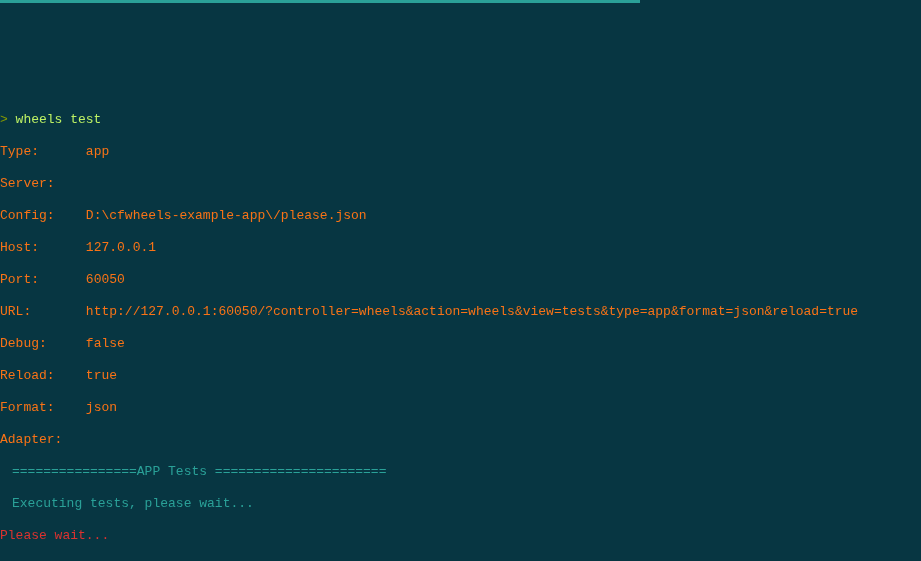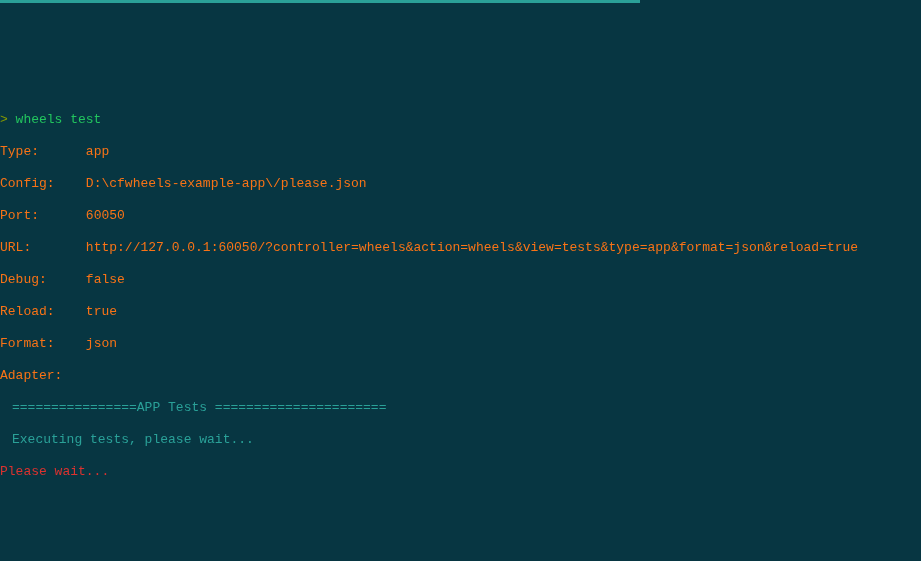--- a/index.html
+++ b/index.html
@@ -13,40 +13,42 @@
     height: 561px;
     overflow: hidden;
     padding: 0;
     white-space: pre;
   }
   .terminal {
     padding: 0;
   }
   .line { display: block; }
   .prompt-caret { color: #859900; }
-  .prompt-cmd { color: #22c55e; text-align: right; }
+  .prompt-cmd { color: #bef264; text-align: right; }
   .teal { color: #2aa198; padding-left: 12px; }
   .red  { color: #dc322f; }
   .def  { color: #f97316; }
   .toptab {
     position: absolute; top:0; left:0; height:3px; width:640px;
     background:#2aa198;
   }
 </style>
 </head>
 <body>
 
 
 
 <div class="toptab"></div>
 
 <div class="terminal">
 <span class="line"><span class="prompt-caret">&gt; </span><span class="prompt-cmd">wheels test</span></span>
 <span class="line def"><span>Type:      </span><span>app</span></span>
+<span class="line def"><span>Server:</span></span>
 <span class="line def"><span>Config:    </span><span>D:\cfwheels-example-app\/please.json</span></span>
+<span class="line def"><span>Host:      </span><span>127.0.0.1</span></span>
 <span class="line def"><span>Port:      </span><span>60050</span></span>
 <span class="line def"><span>URL:       </span><span>http://127.0.0.1:60050/?controller=wheels&amp;action=wheels&amp;view=tests&amp;type=app&amp;format=json&amp;reload=true</span></span>
 <span class="line def"><span>Debug:     </span><span>false</span></span>
 <span class="line def"><span>Reload:    </span><span>true</span></span>
 <span class="line def"><span>Format:    </span><span>json</span></span>
 <span class="line def"><span>Adapter:</span></span>
 <span class="line teal">================APP Tests ======================</span>
 <span class="line teal">Executing tests, please wait...</span>
 <span class="line red">Please wait...</span>
 

